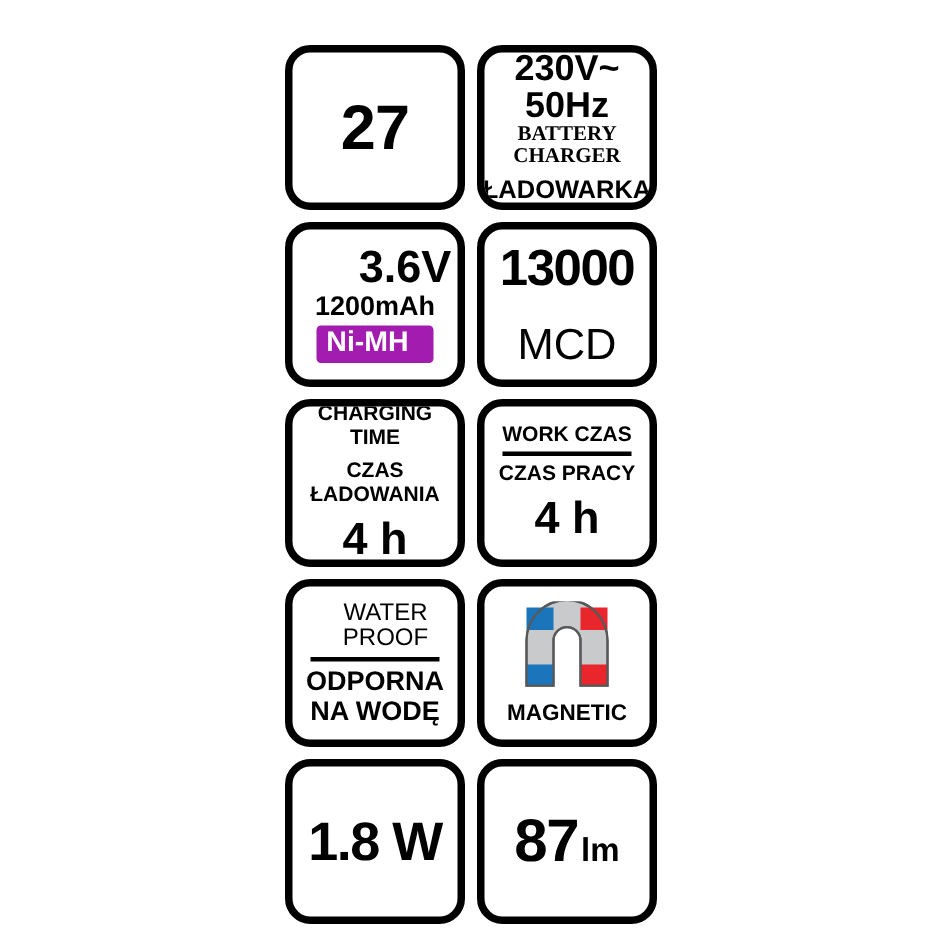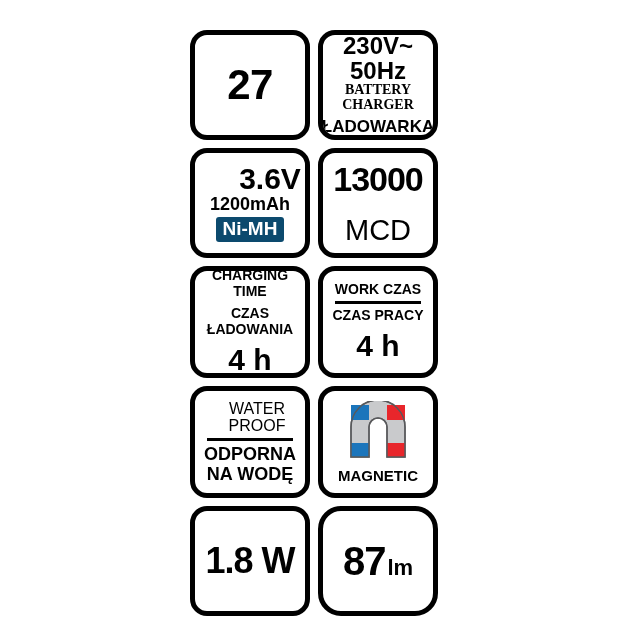--- a/index.html
+++ b/index.html
@@ -64,25 +64,25 @@
     width: 78%;
     height: 3px;
     background: #000;
     margin: 3px 0 3px 0;
   }
 
   .v36 { font-size: 30px; font-weight: bold; line-height: 1.0; margin-left: 40px; }
   .mah { font-size: 18px; font-weight: bold; line-height: 1.05; margin-top: 1px; }
   .nimh {
     margin-top: 4px;
-    background: #0c4a6e;
+    background: #a21caf;
     color: #ffffff;
     font-size: 19px;
     font-weight: bold;
-    padding: 1px 7px 2px 7px;
+    padding: 1px 17px 2px 7px;
     border-radius: 3px;
     letter-spacing: 0px;
   }
 
   .mcd-num { font-size: 34px; font-weight: bold; line-height: 1.0; letter-spacing: -1px; }
   .mcd-lbl { font-size: 29px; font-weight: normal; line-height: 1.0; margin-top: 20px; }
 
   .hdr { font-size: 14px; font-weight: bold; line-height: 1.15; }
   .sub { font-size: 14px; font-weight: bold; line-height: 1.15; }
   .hours { font-size: 30px; font-weight: bold; margin-top: 6px; }
@@ -165,21 +165,21 @@
           <path d="M10 56 L10 26 A27 27 0 0 1 64 26 L64 56 L46 56 L46 26 A9 9 0 0 0 28 26 L28 56 Z" fill="none" stroke="#58595b" stroke-width="1.5"></path>
         </svg>
       </span>
       <div class="mag-label">MAGNETIC</div>
     </div>
 
     <div class="tile c2" style="grid-row:6;">
       <div class="watt">1.8 W</div>
     </div>
 
-    <div class="tile c3" style="grid-row:6;border-radius:23px;">
+    <div class="tile c3" style="grid-row:6;">
       <div class="lm-wrap">
         <span class="lm-num">87</span>
         <span class="lm-unit">lm</span>
       </div>
     </div>
 
   </div>
 </div>
 
 </body></html>

